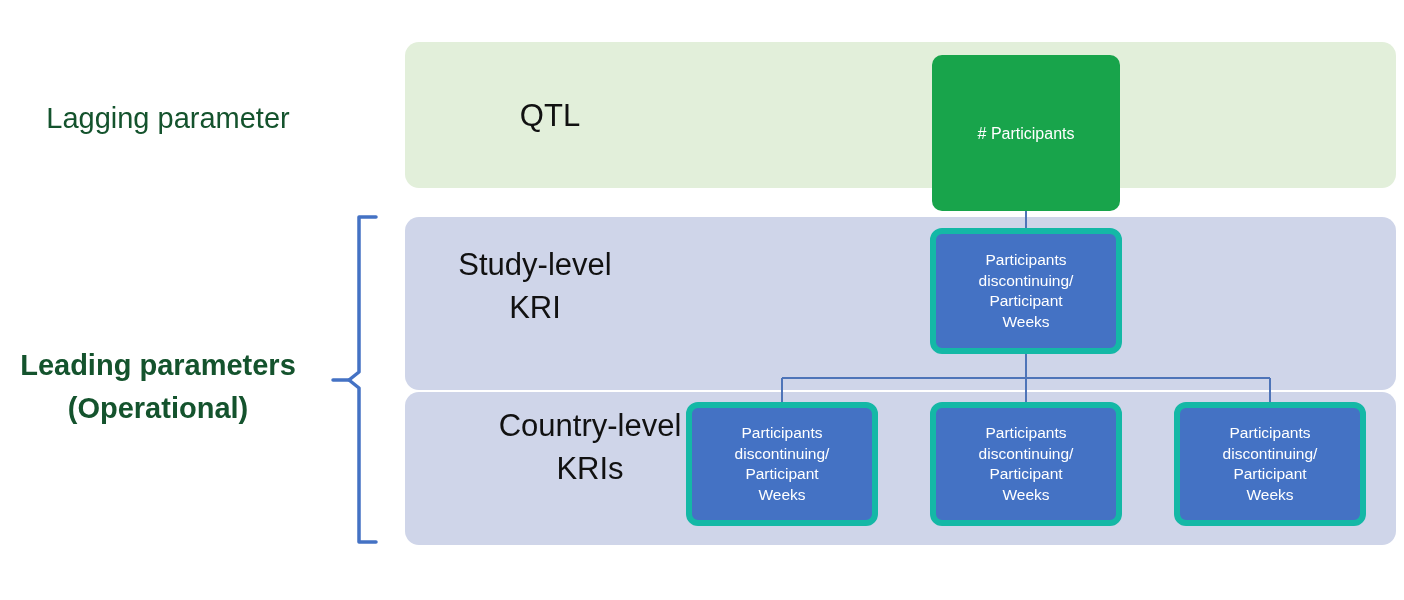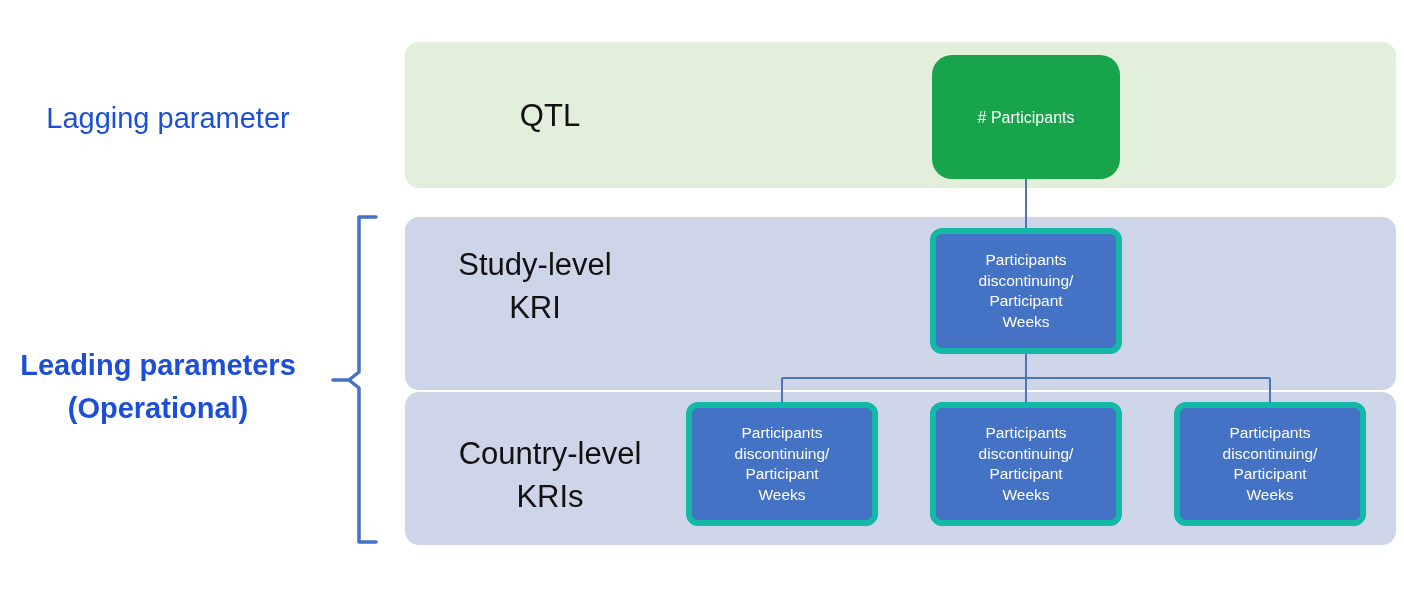--- a/index.html
+++ b/index.html
@@ -8,21 +8,21 @@
     width: 1404px;
     height: 600px;
     background: #ffffff;
     font-family: "Liberation Sans", sans-serif;
     overflow: hidden;
   }
 
   
   .side-label {
     position: absolute;
-    color: #1d4ed8;
+    color: #14532d;
     font-size: 29px;
     line-height: 43px;
     text-align: center;
   }
   .side-label.lagging { left: 18px; top: 97px; width: 300px; }
   .side-label.leading { left: 8px;  top: 344px; width: 300px; }
   .side-label span { display: block; font-weight: bold; }
 
   
   .band {
@@ -40,42 +40,42 @@
     position: absolute;
     color: #111111;
     font-size: 31px;
     line-height: 43px;
     text-align: center;
   }
   .band-label span { display: block; }
   .band-label.qtl-label     { left: 60px; top: 0; width: 170px; height: 100%;
                               display: flex; align-items: center; justify-content: center; }
   .band-label.study-label   { left: 0; top: 26px; width: 260px; }
-  .band-label.country-label { left: 0; top: 40px; width: 290px; }
+  .band-label.country-label { left: 0; top: 12px; width: 290px; padding-left: 40px; }
 
   
   .lines-layer, .brace-layer { position: absolute; pointer-events: none; }
   .lines-layer { left: 0; top: 0; }
   .brace-layer { left: 320px; top: 208px; }
 
   
   .node {
     position: absolute;
     display: flex;
     flex-direction: column;
     justify-content: center;
     text-align: center;
     color: #ffffff;
     box-sizing: border-box;
   }
   .node span { display: block; }
   .node.green {
-    left: 932px; top: 55px; width: 188px; height: 124px;
+    left: 932px; top: 55px; width: 188px; height: 156px;
     background: #18a44b;
-    border-radius: 20px;
+    border-radius: 10px;
     font-size: 16px; line-height: 23px;
   }
   .node.blue {
     width: 192px; height: 126px;
     background: #4472c4;
     border: 6px solid #14b8a6;
     border-radius: 12px;
     font-size: 15.5px; line-height: 20.5px;
   }
   .node.study-node { left: 930px; top: 228px; }

